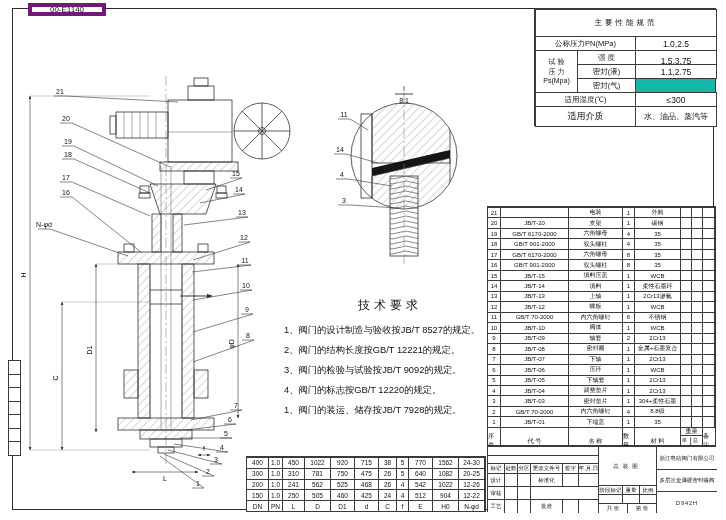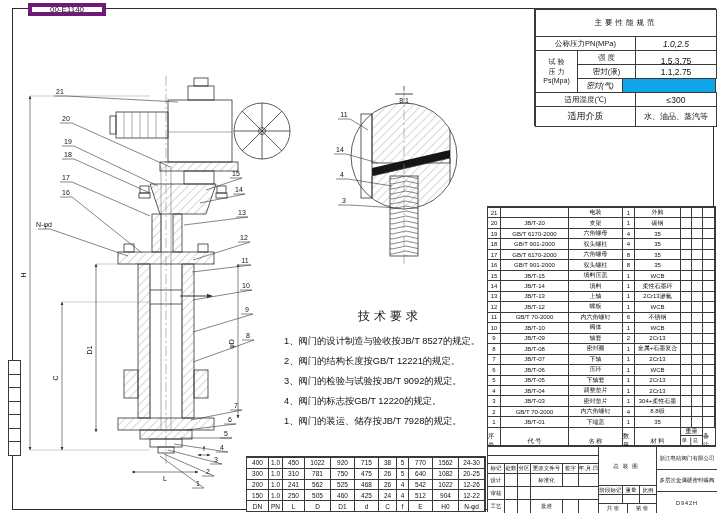--- a/index.html
+++ b/index.html
@@ -13,21 +13,21 @@
   .leader{stroke:#333;stroke-width:0.6;}
   .dimline{stroke:#333;stroke-width:0.6;marker-start:url(#ar);marker-end:url(#ar);}
   .ext{stroke:#999;stroke-width:0.5;}
   .cl{stroke:#888;stroke-width:0.6;stroke-dasharray:10 3 2 3;}
   .thin{stroke:#555;stroke-width:0.5;}
 
   
   .c{position:absolute;border:0.8px solid #3a3a3a;box-sizing:border-box;display:flex;align-items:center;justify-content:center;overflow:hidden;white-space:nowrap;background:#fff;}
 
   
-  .spec{left:534px;top:8px;width:182px;height:118px;background:#0ea5e9;border:1px solid #3a3a3a;box-sizing:border-box;}
+  .spec{left:534px;top:8px;width:182px;height:118px;background:#14b8a6;border:1px solid #3a3a3a;box-sizing:border-box;}
   .spec .c{font-size:7.5px;}
   .spec-title{font-size:11px;letter-spacing:3px;}
 
   
   .trow{display:grid;flex:1;}
   .tcell{border-right:0.8px solid #3a3a3a;border-top:0.8px solid #3a3a3a;display:flex;align-items:center;justify-content:center;overflow:hidden;white-space:nowrap;box-sizing:border-box;}
   .rows-host{display:flex;flex-direction:column;}
 
   
   .bom{left:487px;top:206px;width:229px;height:240px;border:1px solid #3a3a3a;box-sizing:border-box;background:#fff;font-size:6px;display:flex;flex-direction:column;}
@@ -48,21 +48,21 @@
   .dimt-head{height:11px;}
 
   
   .tblock{left:487px;top:446px;width:229px;height:66px;border:1px solid #3a3a3a;box-sizing:border-box;background:#fff;}
   .tblock .c{font-size:5.5px;}
   .big-title{font-size:13px;letter-spacing:4px;}
   .model{font-size:11px;letter-spacing:1px;}
   .company,.product{font-size:6.3px;white-space:normal;text-align:center;line-height:1.25;padding:1px;}
 
   
-  .tech{left:284px;top:308px;width:212px;}
+  .tech{left:284px;top:297px;width:212px;}
   .tech-title{text-align:center;font-size:12px;letter-spacing:4px;margin-bottom:6px;}
   .tech-item{font-size:9.3px;line-height:20px;white-space:nowrap;}
 
   
   .dwgno{left:28px;top:3px;width:78px;height:13px;border:4px solid #701a75;box-sizing:border-box;display:flex;align-items:center;justify-content:center;font-size:8px;background:#fff;}
   .edge-strip{left:8px;top:360px;width:13px;height:96px;display:flex;flex-direction:column;border:0.8px solid #3a3a3a;box-sizing:border-box;background:#fff;}
   .edge-strip div{flex:1;border-bottom:0.8px solid #3a3a3a;}
   .edge-strip div:last-child{border-bottom:none;}
 </style>
 </head>
@@ -272,31 +272,31 @@
     <div class="tech-item">1、阀门的设计制造与验收按JB/T 8527的规定。</div>
     <div class="tech-item">2、阀门的结构长度按GB/T 12221的规定。</div>
     <div class="tech-item">3、阀门的检验与试验按JB/T 9092的规定。</div>
     <div class="tech-item">4、阀门的标志按GB/T 12220的规定。</div>
     <div class="tech-item">1、阀门的装运、储存按JB/T 7928的规定。</div>
   </div>
 
   <div class="abs spec">
     <div class="c spec-title" style="left:0;top:0;width:182px;height:28px;">主要性能规范</div>
     <div class="c" style="left:0;top:27px;width:101px;height:15px;">公称压力PN(MPa)</div>
-    <div class="c" style="left:100px;top:27px;width:82px;height:15px;font-size:8.5px;font-style:italic;">1.0,2.5</div>
+    <div class="c" style="left:100px;top:27px;width:82px;height:15px;font-size:8.5px;">1.0,2.5</div>
     <div class="c" style="left:0;top:41px;width:43px;height:43px;flex-direction:column;font-size:7px;line-height:1.4;">
       <span>试 验</span>
       <span>压 力</span>
       <span>Ps(Mpa)</span>
     </div>
     <div class="c" style="left:42px;top:41px;width:59px;height:15px;">强  度</div>
     <div class="c" style="left:100px;top:41px;width:82px;height:22px;font-size:8.5px;">1.5,3.75</div>
     <div class="c" style="left:42px;top:55px;width:59px;height:15px;">密封(液)</div>
     <div class="c" style="left:100px;top:55px;width:82px;height:15px;font-size:8.5px;">1.1,2.75</div>
-    <div class="c" style="left:42px;top:69px;width:46px;height:15px;font-style:italic;">密封(气)</div>
+    <div class="c" style="left:42px;top:69px;width:59px;height:15px;">密封(气)</div>
     <div class="c" style="left:100px;top:69px;width:82px;height:15px;font-size:8.5px;margin-top:28px;">0.6</div>
     <div class="c" style="left:0;top:83px;width:101px;height:15px;">适用温度(℃)</div>
     <div class="c" style="left:100px;top:83px;width:82px;height:15px;font-size:8.5px;">≤300</div>
     <div class="c" style="left:0;top:97px;width:101px;height:21px;font-size:9px;">适用介质</div>
     <div class="c" style="left:100px;top:97px;width:82px;height:21px;font-size:8px;">水、油品、蒸汽等</div>
   </div>
 
   <div class="abs bom">
     <div class="rows-host bom-rows">
         <div class="trow">

